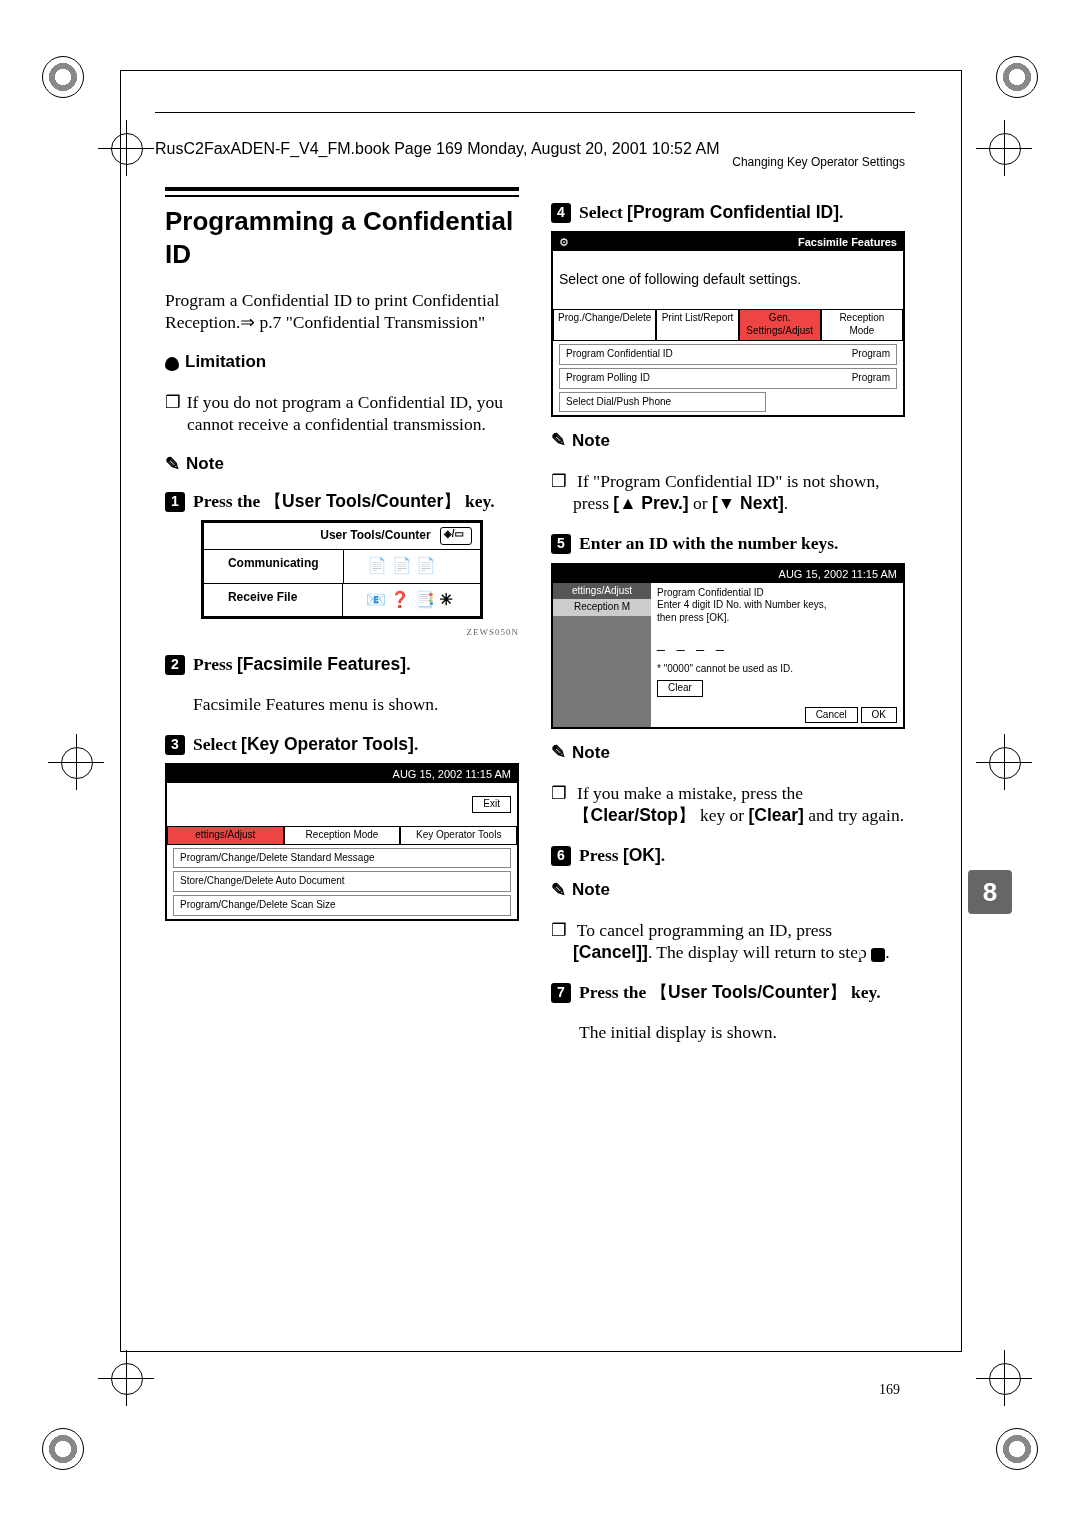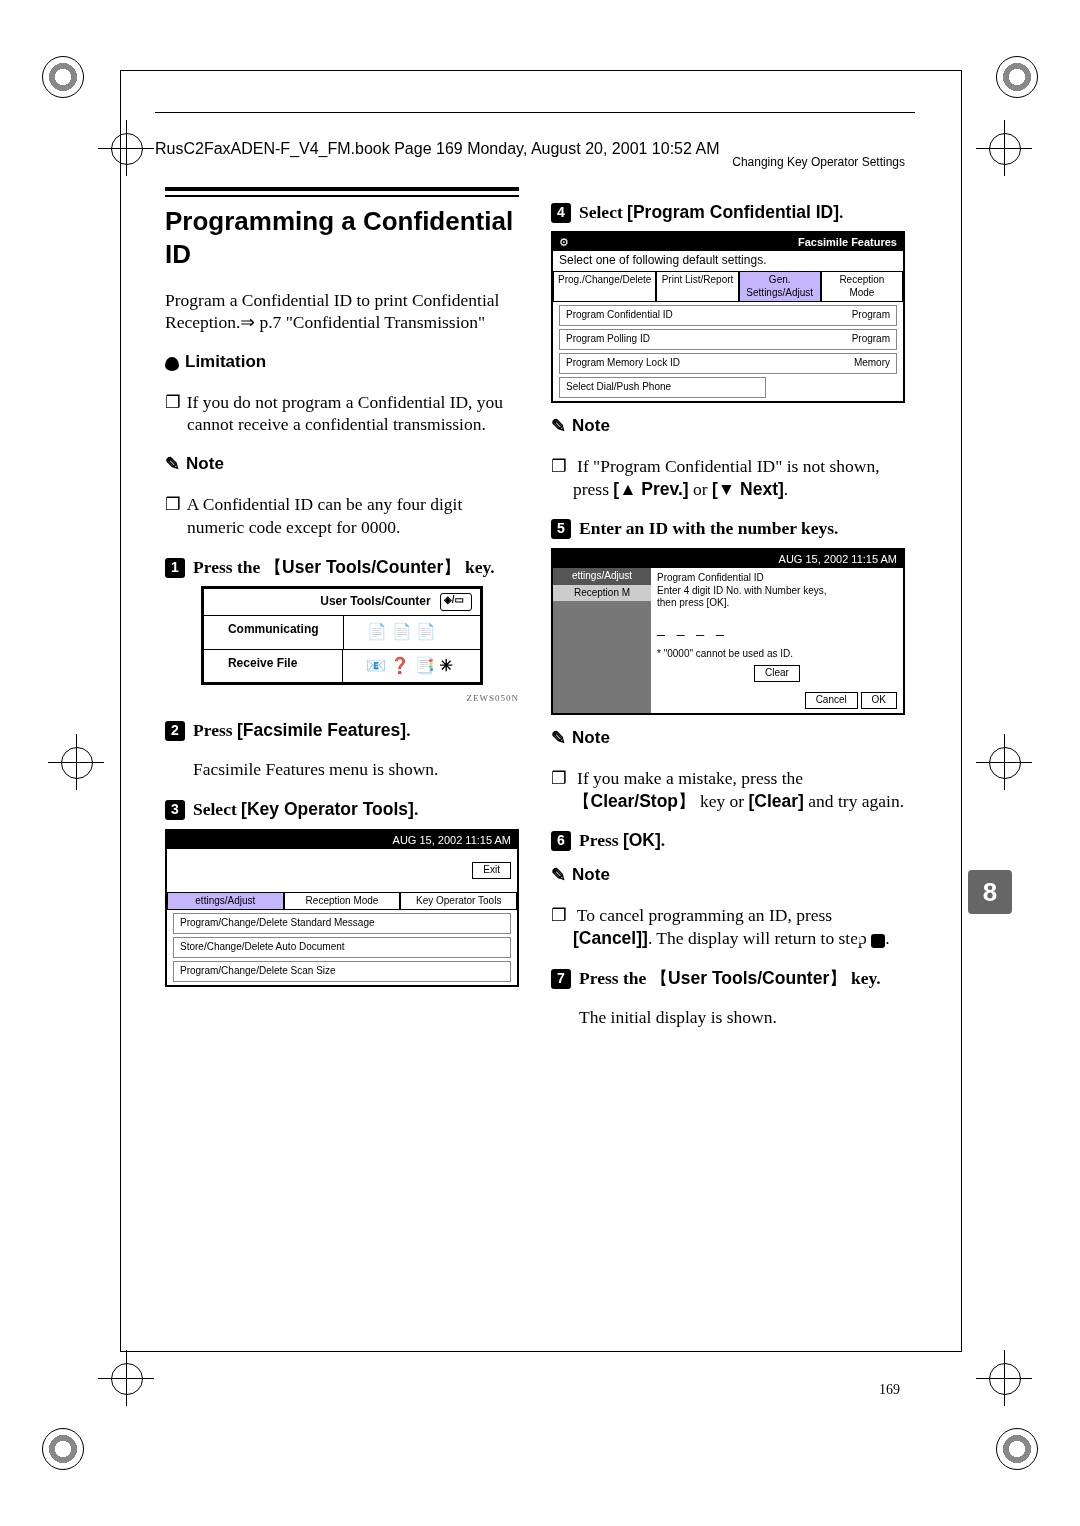--- a/index.html
+++ b/index.html
@@ -73,21 +73,21 @@
   .bold-sans { font-family: Arial, sans-serif; font-weight:bold; }
 
   .screenshot {
     border: 2px solid #000; width: 100%; box-sizing: border-box;
     font-family: Arial, sans-serif; font-size: 12px; margin: 8px 0 4px 0;
     background:#fff;
   }
   .screenshot .bar { background:#000; color:#fff; padding:2px 6px; font-size:11px; display:flex; justify-content:space-between;}
   .screenshot .tabs { display:flex; }
   .screenshot .tab { border:1px solid #000; padding:2px 4px; font-size:10px; flex:1; text-align:center; background:#fff;}
-  .screenshot .tab.dark { background:#c4b5fd; }
+  .screenshot .tab.dark { background:#ef4444; }
   .screenshot .row { border:1px solid #888; margin:3px 6px; padding:3px 6px; font-size:10px; display:flex; justify-content:space-between;}
   .screenshot .btn { border:1px solid #000; padding:1px 10px; font-size:10px; display:inline-block;}
   .caption-tiny { font-size:9px; text-align:right; color:#666; margin: 2px 0 10px 0; letter-spacing:1px;}
 
   .panel {
     border: 3px solid #000; margin: 8px auto; width: 78%;
     font-family: Arial, sans-serif;
   }
   .panel .head { text-align:right; font-size:12px; font-weight:bold; padding:4px 8px;}
   .panel .head .keyicon { display:inline-block; width:30px; height:16px; border:1px solid #000; border-radius:3px; vertical-align:middle; margin-left:6px; position:relative;}
@@ -157,21 +157,20 @@
       <div class="subhead">
         <span class="bulb-icon"></span>
         <span>Limitation</span>
       </div>
       <p class="serif indent bullet-box">If you do not program a Confidential ID, you cannot receive a confidential transmission.</p>
 
       <div class="subhead">
         <span class="pencil-icon"></span>
         <span>Note</span>
       </div>
-      <p class="serif indent bullet-box">A Confidential ID can be any four digit numeric code except for 0000.</p>
 
       <div class="step">
         <span class="step-num">1</span>
         <span class="step-text">
           <span>Press the </span><span class="lbrace"></span><span class="ui">User Tools/Counter</span><span class="rbrace"></span><span> key.</span>
         </span>
       </div>
 
       <div class="panel">
         <div class="head">
@@ -226,38 +225,34 @@
         <span class="step-num">4</span>
         <span class="step-text">
           <span>Select </span><span class="ui">[Program Confidential ID]</span><span>.</span>
         </span>
       </div>
       <div class="screenshot">
         <div class="bar">
             <span>⚙</span>
             <span class="bold-sans" style="color:#fff">Facsimile Features</span>
           </div>
-        <div style="padding:2px 6px; font-size:12px;">Select one of following default settings.</div>
+        <div style="padding:20px 6px; font-size:14px;">Select one of following default settings.</div>
         <div class="tabs">
           <div class="tab">Prog./Change/Delete</div>
           <div class="tab">Print List/Report</div>
           <div class="tab dark">Gen. Settings/Adjust</div>
           <div class="tab">Reception Mode</div>
         </div>
         <div class="row">
             <span>Program Confidential ID</span>
             <span>Program</span>
           </div>
         <div class="row">
             <span>Program Polling ID</span>
             <span>Program</span>
-          </div>
-        <div class="row">
-            <span>Program Memory Lock ID</span>
-            <span>Memory</span>
           </div>
         <div class="row" style="width:55%">
             <span>Select Dial/Push Phone</span>
           </div>
       </div>
 
       <div class="subhead">
         <span class="pencil-icon"></span>
         <span>Note</span>
       </div>
@@ -279,21 +274,21 @@
             <div class="tab dark" style="border:none;background:#555;color:#fff">ettings/Adjust</div>
             <div class="tab" style="border:none;background:#ccc">Reception M</div>
             <div style="height:60px"></div>
           </div>
           <div style="flex:1; padding:4px 6px; font-size:10px; position:relative; min-height:110px;">
             <div>Program Confidential ID</div>
             <div>Enter 4 digit ID No. with Number keys,</div>
             <div>then press [OK].</div>
             <div style="margin:10px 0; font-size:14px; letter-spacing:4px;">_ _ _ _</div>
             <div>* "0000" cannot be used as ID.</div>
-            <div style="text-align:center; margin-top:4px;text-decoration:underline;"><span class="btn">Clear</span></div>
+            <div style="text-align:left; margin-top:4px;text-decoration:underline;"><span class="btn">Clear</span></div>
             <div style="text-align:right; margin-top:10px;">
               <span class="btn">Cancel</span>
               <span class="btn">OK</span>
             </div>
           </div>
         </div>
       </div>
 
       <div class="subhead">
         <span class="pencil-icon"></span>

